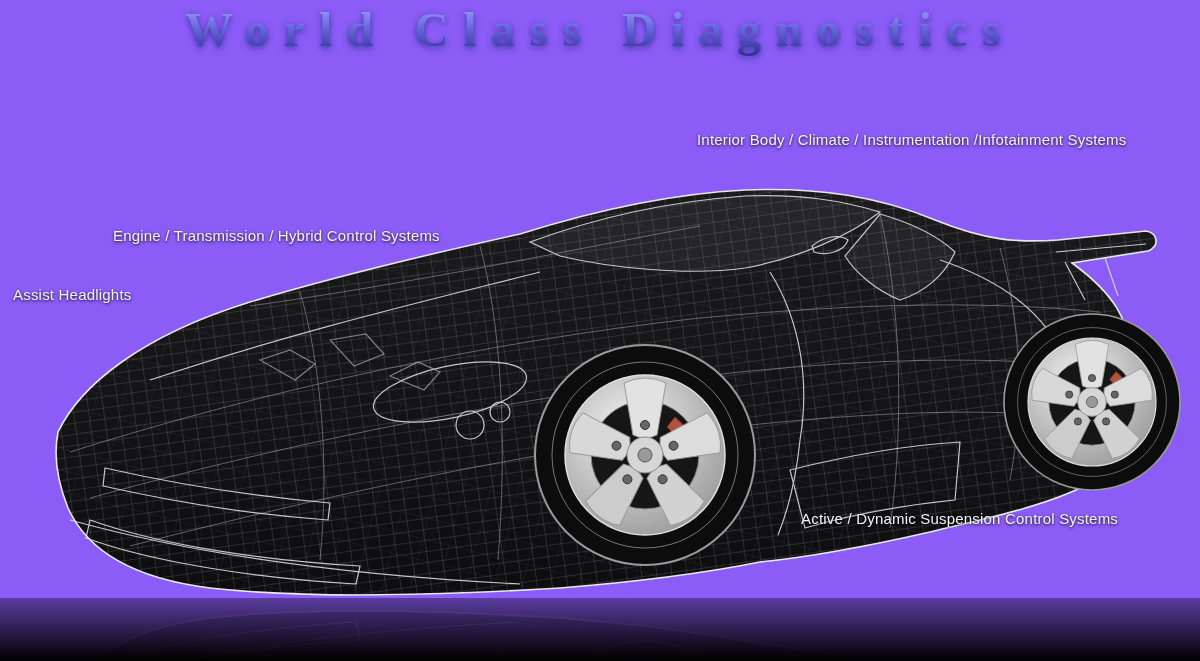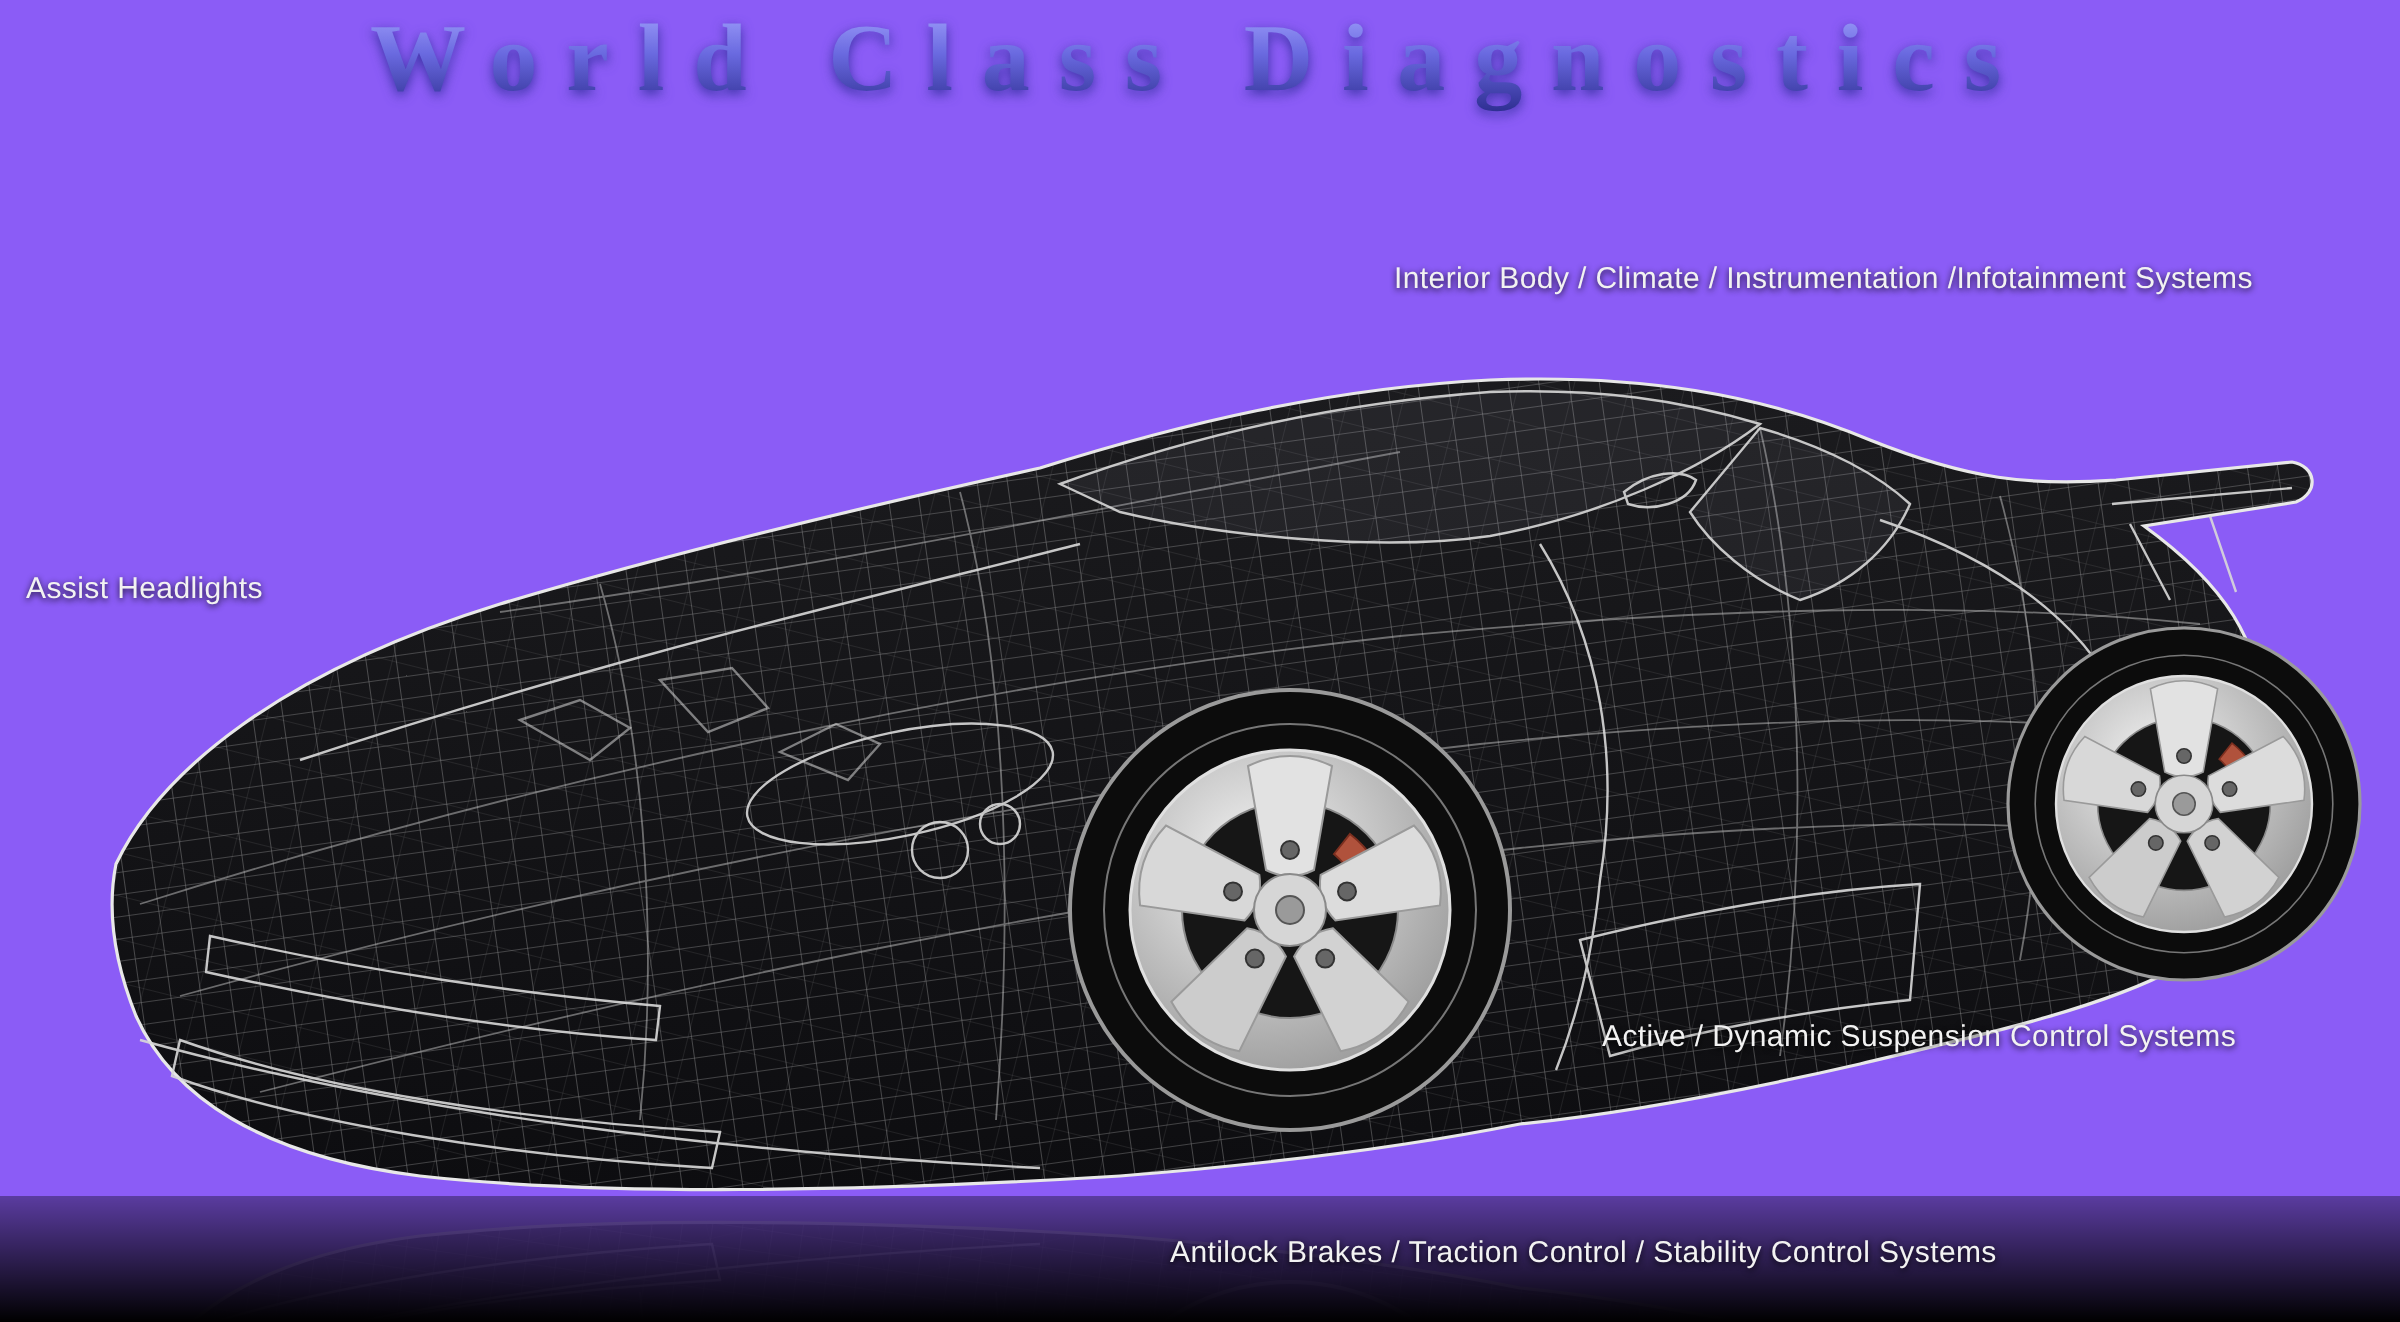--- a/index.html
+++ b/index.html
@@ -191,16 +191,16 @@
       <use href="#wheel" xlink:href="#wheel" transform="translate(1092,402) scale(0.8)"></use>
     </g>
 
     <use href="#car" xlink:href="#car" transform="translate(0,1206) scale(1,-1)" opacity="0.16"></use>
     <rect x="0" y="598" width="1200" height="63" fill="url(#fade)"></rect>
   </svg>
 
   <h1 class="title">World Class Diagnostics</h1>
 
   <div class="label label-interior">Interior Body / Climate / Instrumentation /Infotainment Systems</div>
+  <div class="label label-engine">Engine / Transmission / Hybrid Control Systems</div>
   <div class="label label-headlights">Assist Headlights</div>
   <div class="label label-suspension">Active / Dynamic Suspension Control Systems</div>
-  <div class="label label-antilock">Antilock Brakes / Traction Control / Stability Control Systems</div>
 </div>
 
 </body></html>

